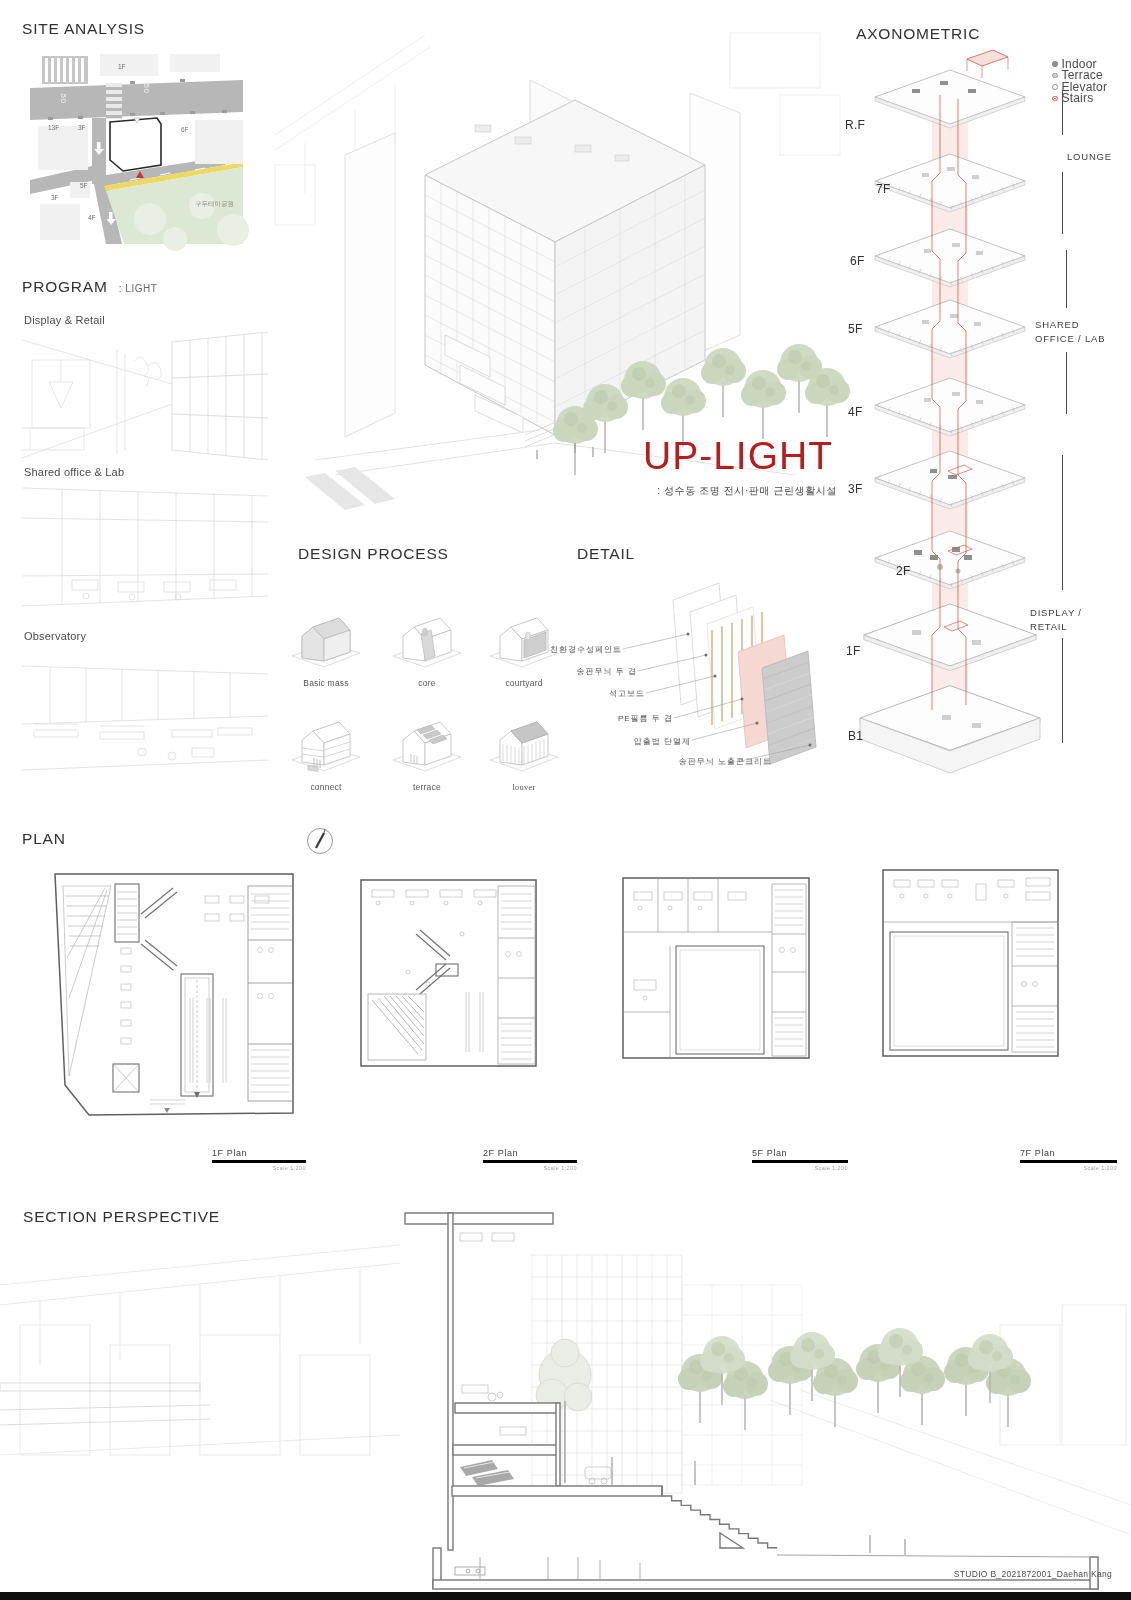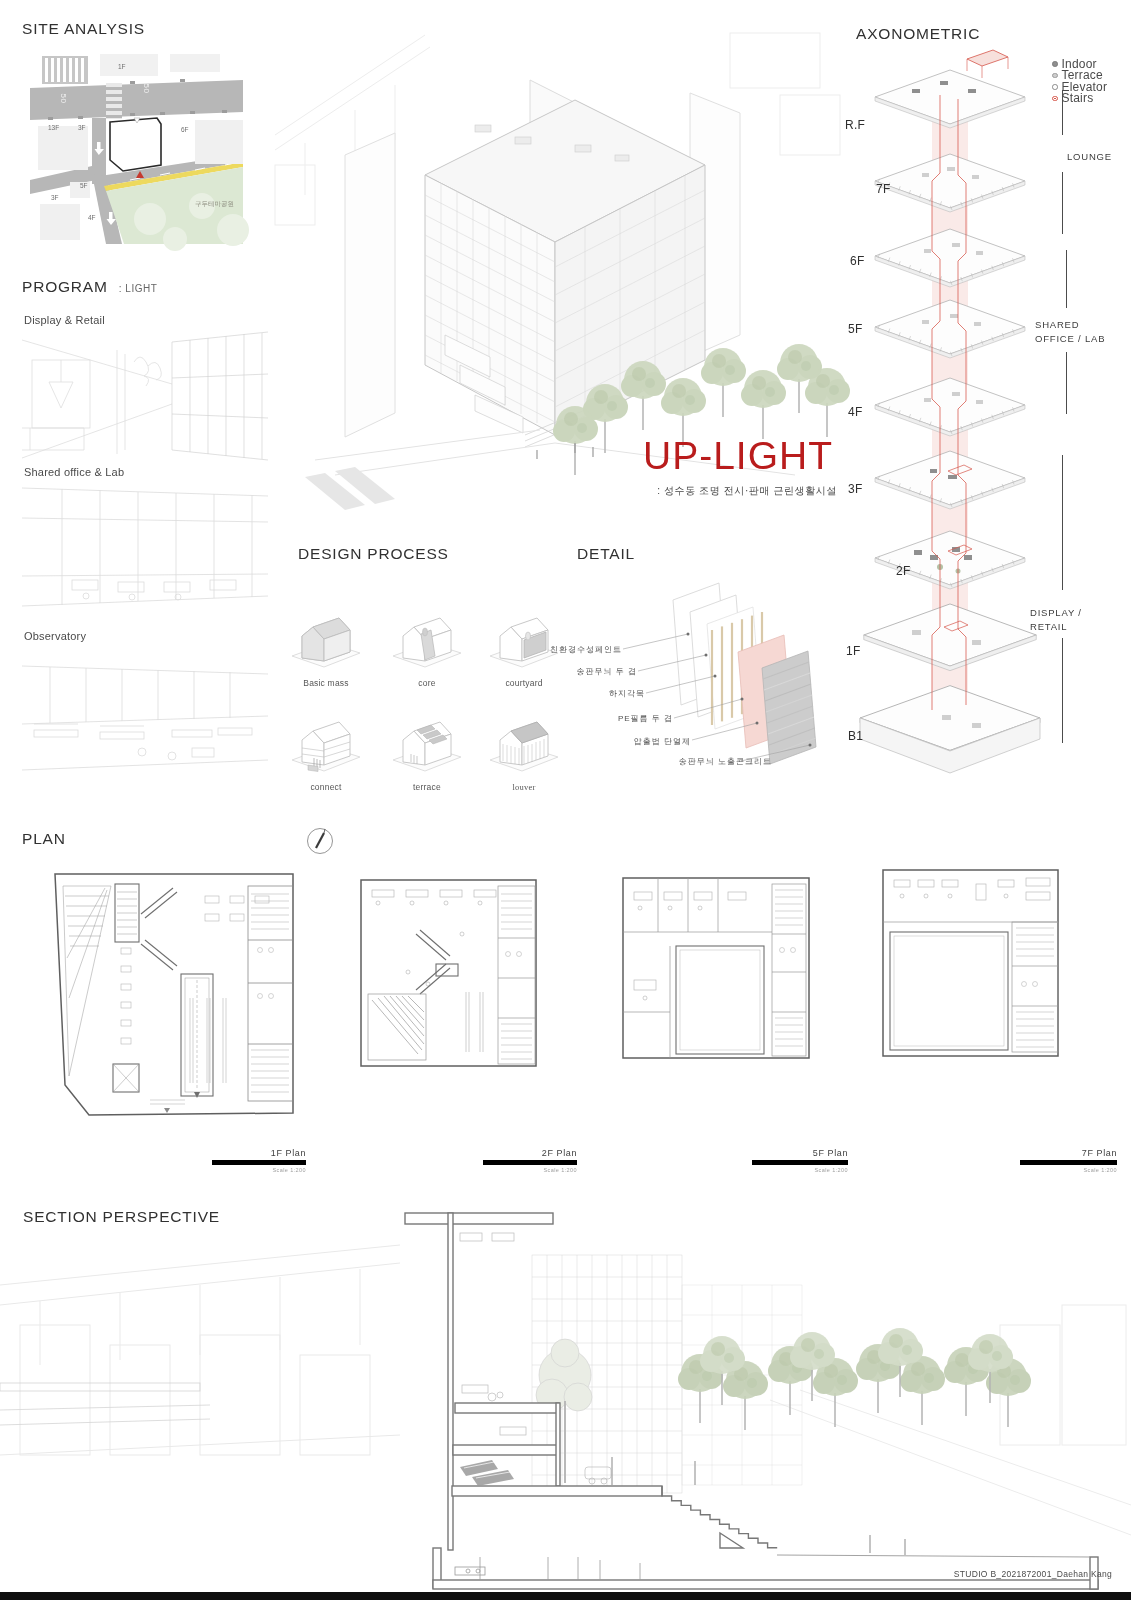--- a/index.html
+++ b/index.html
@@ -23,21 +23,21 @@
   .legend{position:absolute;left:1052px;top:58px;width:72px;}
   .leg-row{display:flex;align-items:center;height:11.5px;}
   .sw{width:5.5px;height:5.5px;border-radius:50%;margin-right:4px;flex:none;border:.8px solid #8a8a8a;box-sizing:border-box;}
   .sw0{background:#8f8f8f;border-color:#7c7c7c;}
   .sw1{background:#cdcdcd;border-color:#9b9b9b;}
   .sw2{background:#ffffff;border-color:#8a8a8a;}
   .sw3{background:#fff;border-color:#d6564a;position:relative;}
   .sw3::after{content:"";position:absolute;left:.5px;right:.5px;top:50%;height:1px;margin-top:-.5px;background:#d6564a;}
   .leg-label{font-size:12px;color:#4a4a4a;letter-spacing:.2px;}
   .plan-cap{position:absolute;}
-  .plan-cap .lbl{font-size:9px;color:#3f3f3f;text-align:right;letter-spacing:.6px;padding-bottom:2px;border-bottom:5px solid #000000;}
+  .plan-cap .lbl{font-size:9px;color:#3f3f3f;letter-spacing:.6px;padding-bottom:2px;border-bottom:3px solid #000000;}
   .plan-cap .scl{font-size:5.5px;color:#9e9e9e;text-align:right;padding-top:1.5px;letter-spacing:.4px;}
   .footer{position:absolute;right:19px;top:1569px;font-size:8.5px;color:#4b4b4b;letter-spacing:.3px;}
   .blackbar{position:absolute;left:0;top:1592px;width:1131px;height:8px;background:#0e0e0e;}
   svg{position:absolute;overflow:visible;}
 </style>
 </head>
 <body>
 
 <div>
 
@@ -443,21 +443,21 @@
       <circle cx="128" cy="94" r="1.5"></circle>
         <circle cx="146" cy="115" r="1.5"></circle>
         <circle cx="155" cy="136" r="1.5"></circle>
         <circle cx="182" cy="159" r="1.5"></circle>
         <circle cx="197" cy="183" r="1.5"></circle>
         <circle cx="250" cy="205" r="1.5"></circle>
     </g>
   </svg>
   <div class="dl" style="left:622px;top:644px;">친환경수성페인트</div>
   <div class="dl" style="left:637px;top:666px;">송판무늬 두 겹</div>
-  <div class="dl" style="left:645px;top:688px;">하지각목</div>
+  <div class="dl" style="left:645px;top:688px;">석고보드</div>
   <div class="dl" style="left:673px;top:713px;">PE필름 두 겹</div>
   <div class="dl" style="left:691px;top:736px;">압출법 단열제</div>
   <div class="dl" style="left:740px;top:756px;margin-left:32px;">송판무늬 노출콘크리트</div>
 
   
   <div class="sec-title" style="left:856px;top:25px;">AXONOMETRIC</div>
 
   <div class="legend">
     <div class="leg-row">
         <span class="sw sw0"></span>

